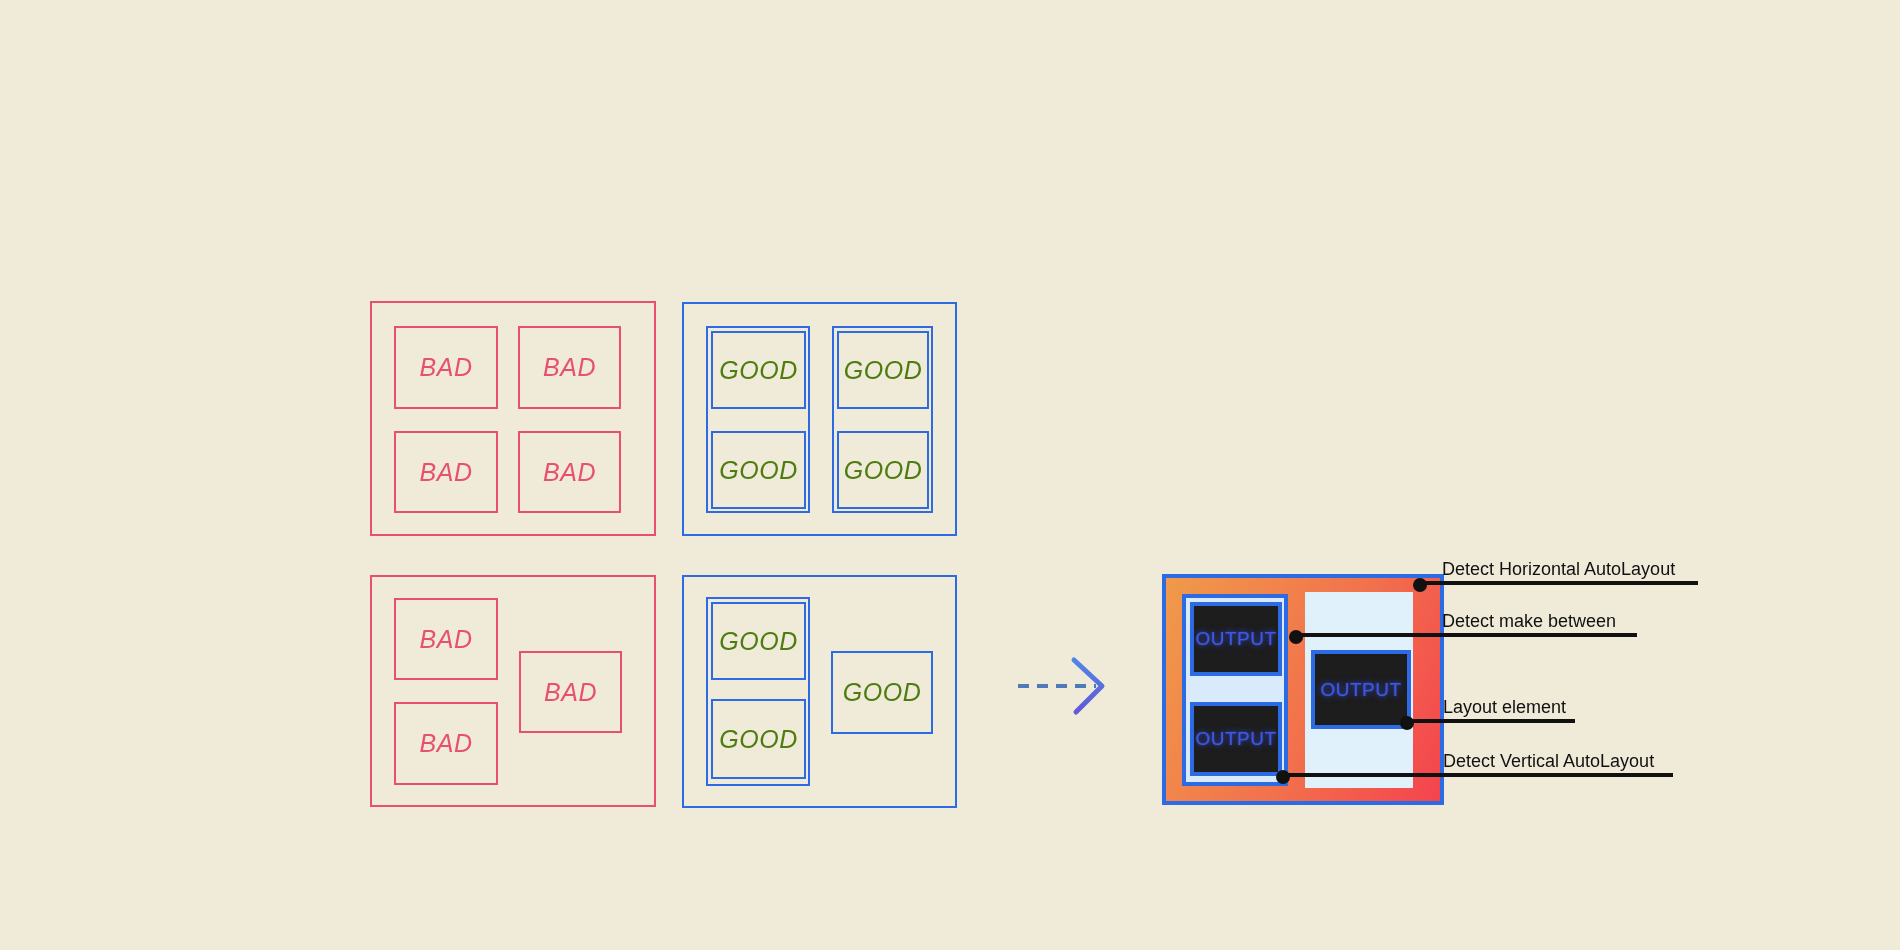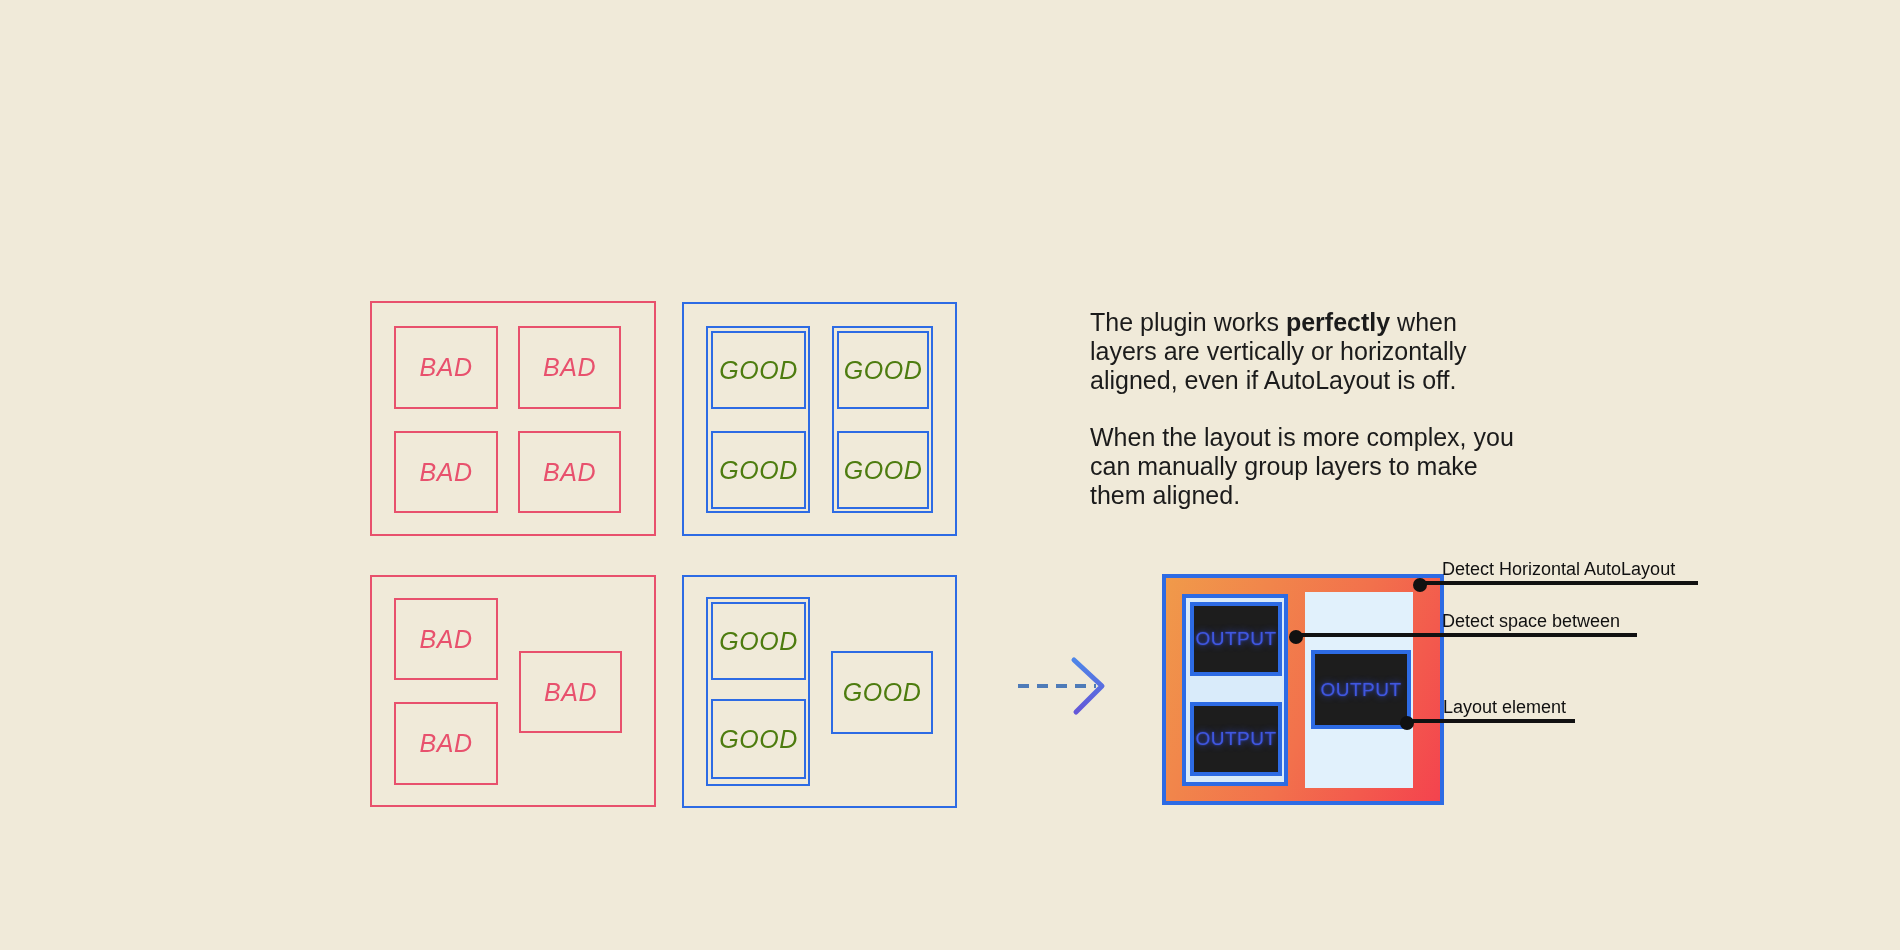--- a/index.html
+++ b/index.html
@@ -149,28 +149,20 @@
   </div>
 
   <div class="ex blue" id="good-grid-2">
     <div class="group g-left">
       <div class="ex-box blue t">GOOD</div>
       <div class="ex-box blue b">GOOD</div>
     </div>
     <div class="ex-box blue g-single">GOOD</div>
   </div>
 
-  <div class="description">
-    <p><span>The plugin works </span><b>perfectly</b><span> when
-layers are vertically or horizontally
-aligned, even if AutoLayout is off.</span></p>
-    <p>When the layout is more complex, you
-can manually group layers to make
-them aligned.</p>
-  </div>
 
   <div class="arrow-wrap">
     <svg width="110" height="76" viewBox="0 0 110 76">
       <defs>
         <linearGradient id="chev" x1="0" y1="0" x2="0" y2="1">
           <stop offset="0" stop-color="#4E86E8"></stop>
           <stop offset="1" stop-color="#6457D8"></stop>
         </linearGradient>
       </defs>
       <line x1="10" y1="38" x2="88" y2="38" stroke="#4E7BB8" stroke-width="4" stroke-dasharray="11 8"></line>
@@ -187,23 +179,28 @@
       <div class="output-box o3">OUTPUT</div>
     </div>
   </div>
 
   <div class="ann" id="ann-1">
     <span class="ann-label">Detect Horizontal AutoLayout</span>
     <div class="ann-line"></div>
     <div class="ann-dot"></div>
   </div>
   <div class="ann" id="ann-2">
-    <span class="ann-label">Detect space between</span>
+    <span class="ann-label">Detect make between</span>
     <div class="ann-line"></div>
     <div class="ann-dot"></div>
   </div>
   <div class="ann" id="ann-3">
     <span class="ann-label">Layout element</span>
     <div class="ann-line"></div>
     <div class="ann-dot"></div>
   </div>
+  <div class="ann" id="ann-4">
+    <span class="ann-label">Detect Vertical AutoLayout</span>
+    <div class="ann-line"></div>
+    <div class="ann-dot"></div>
+  </div>
 
 </div>
 
 </body></html>

